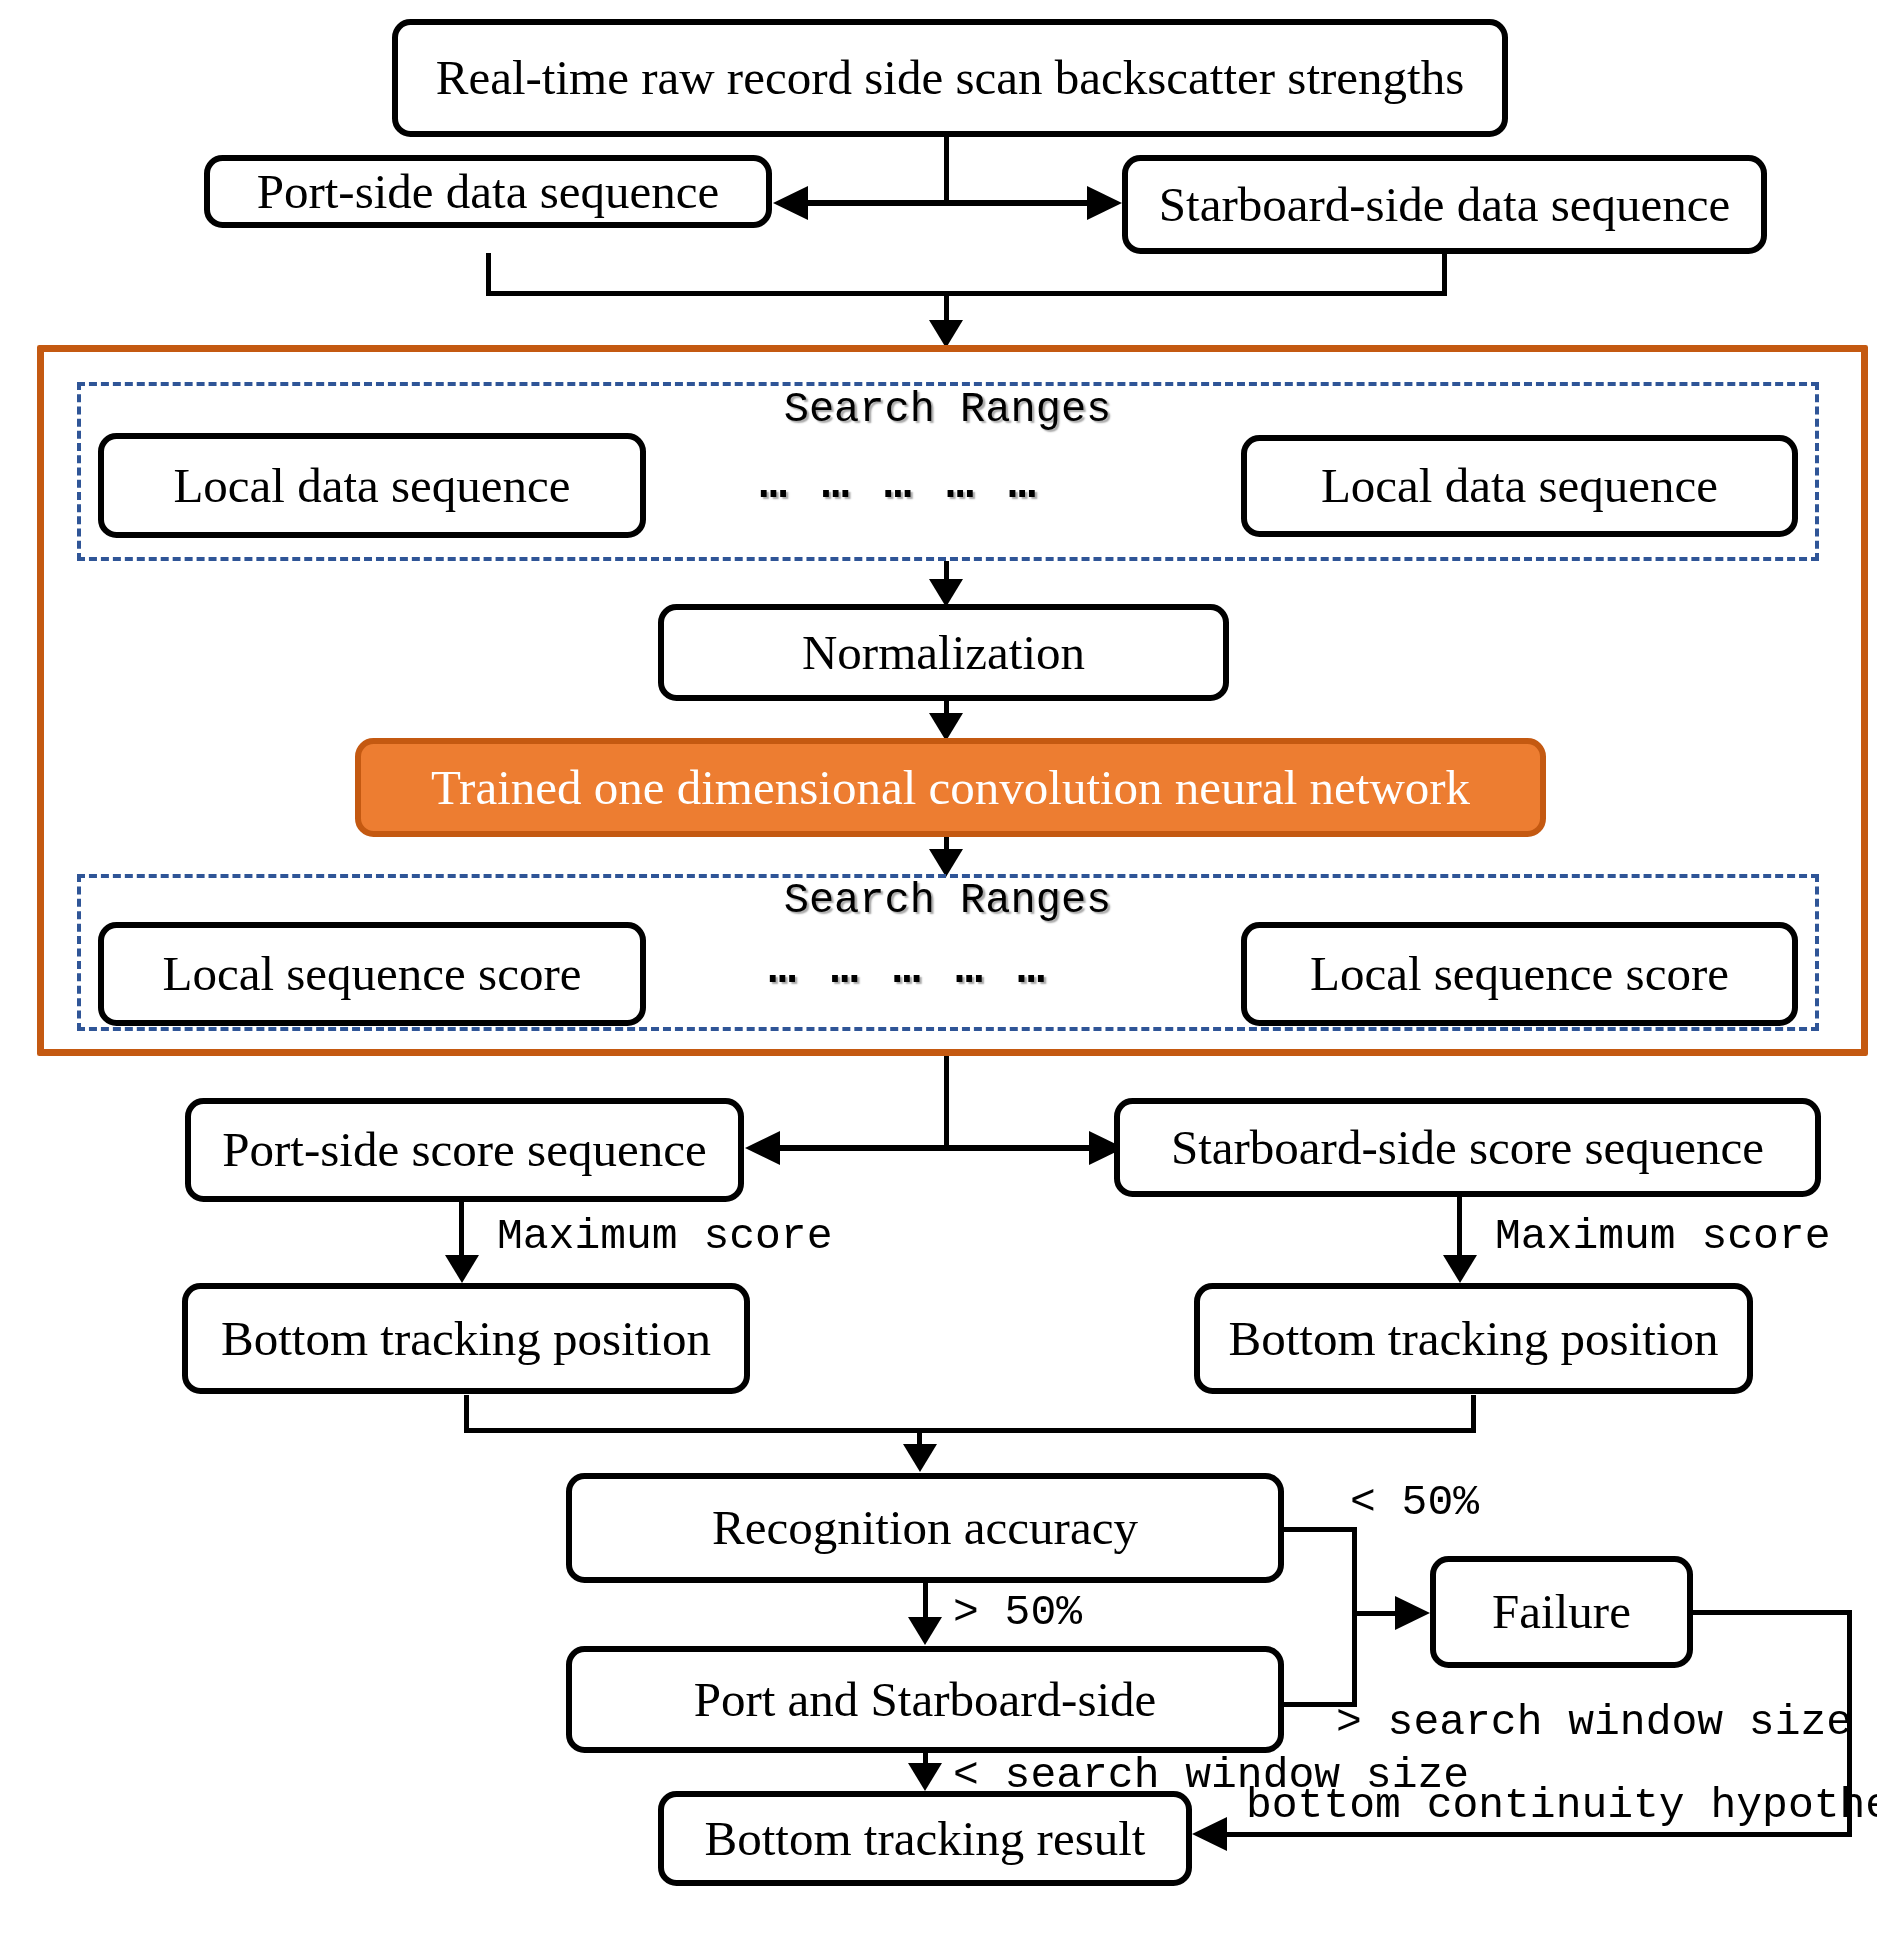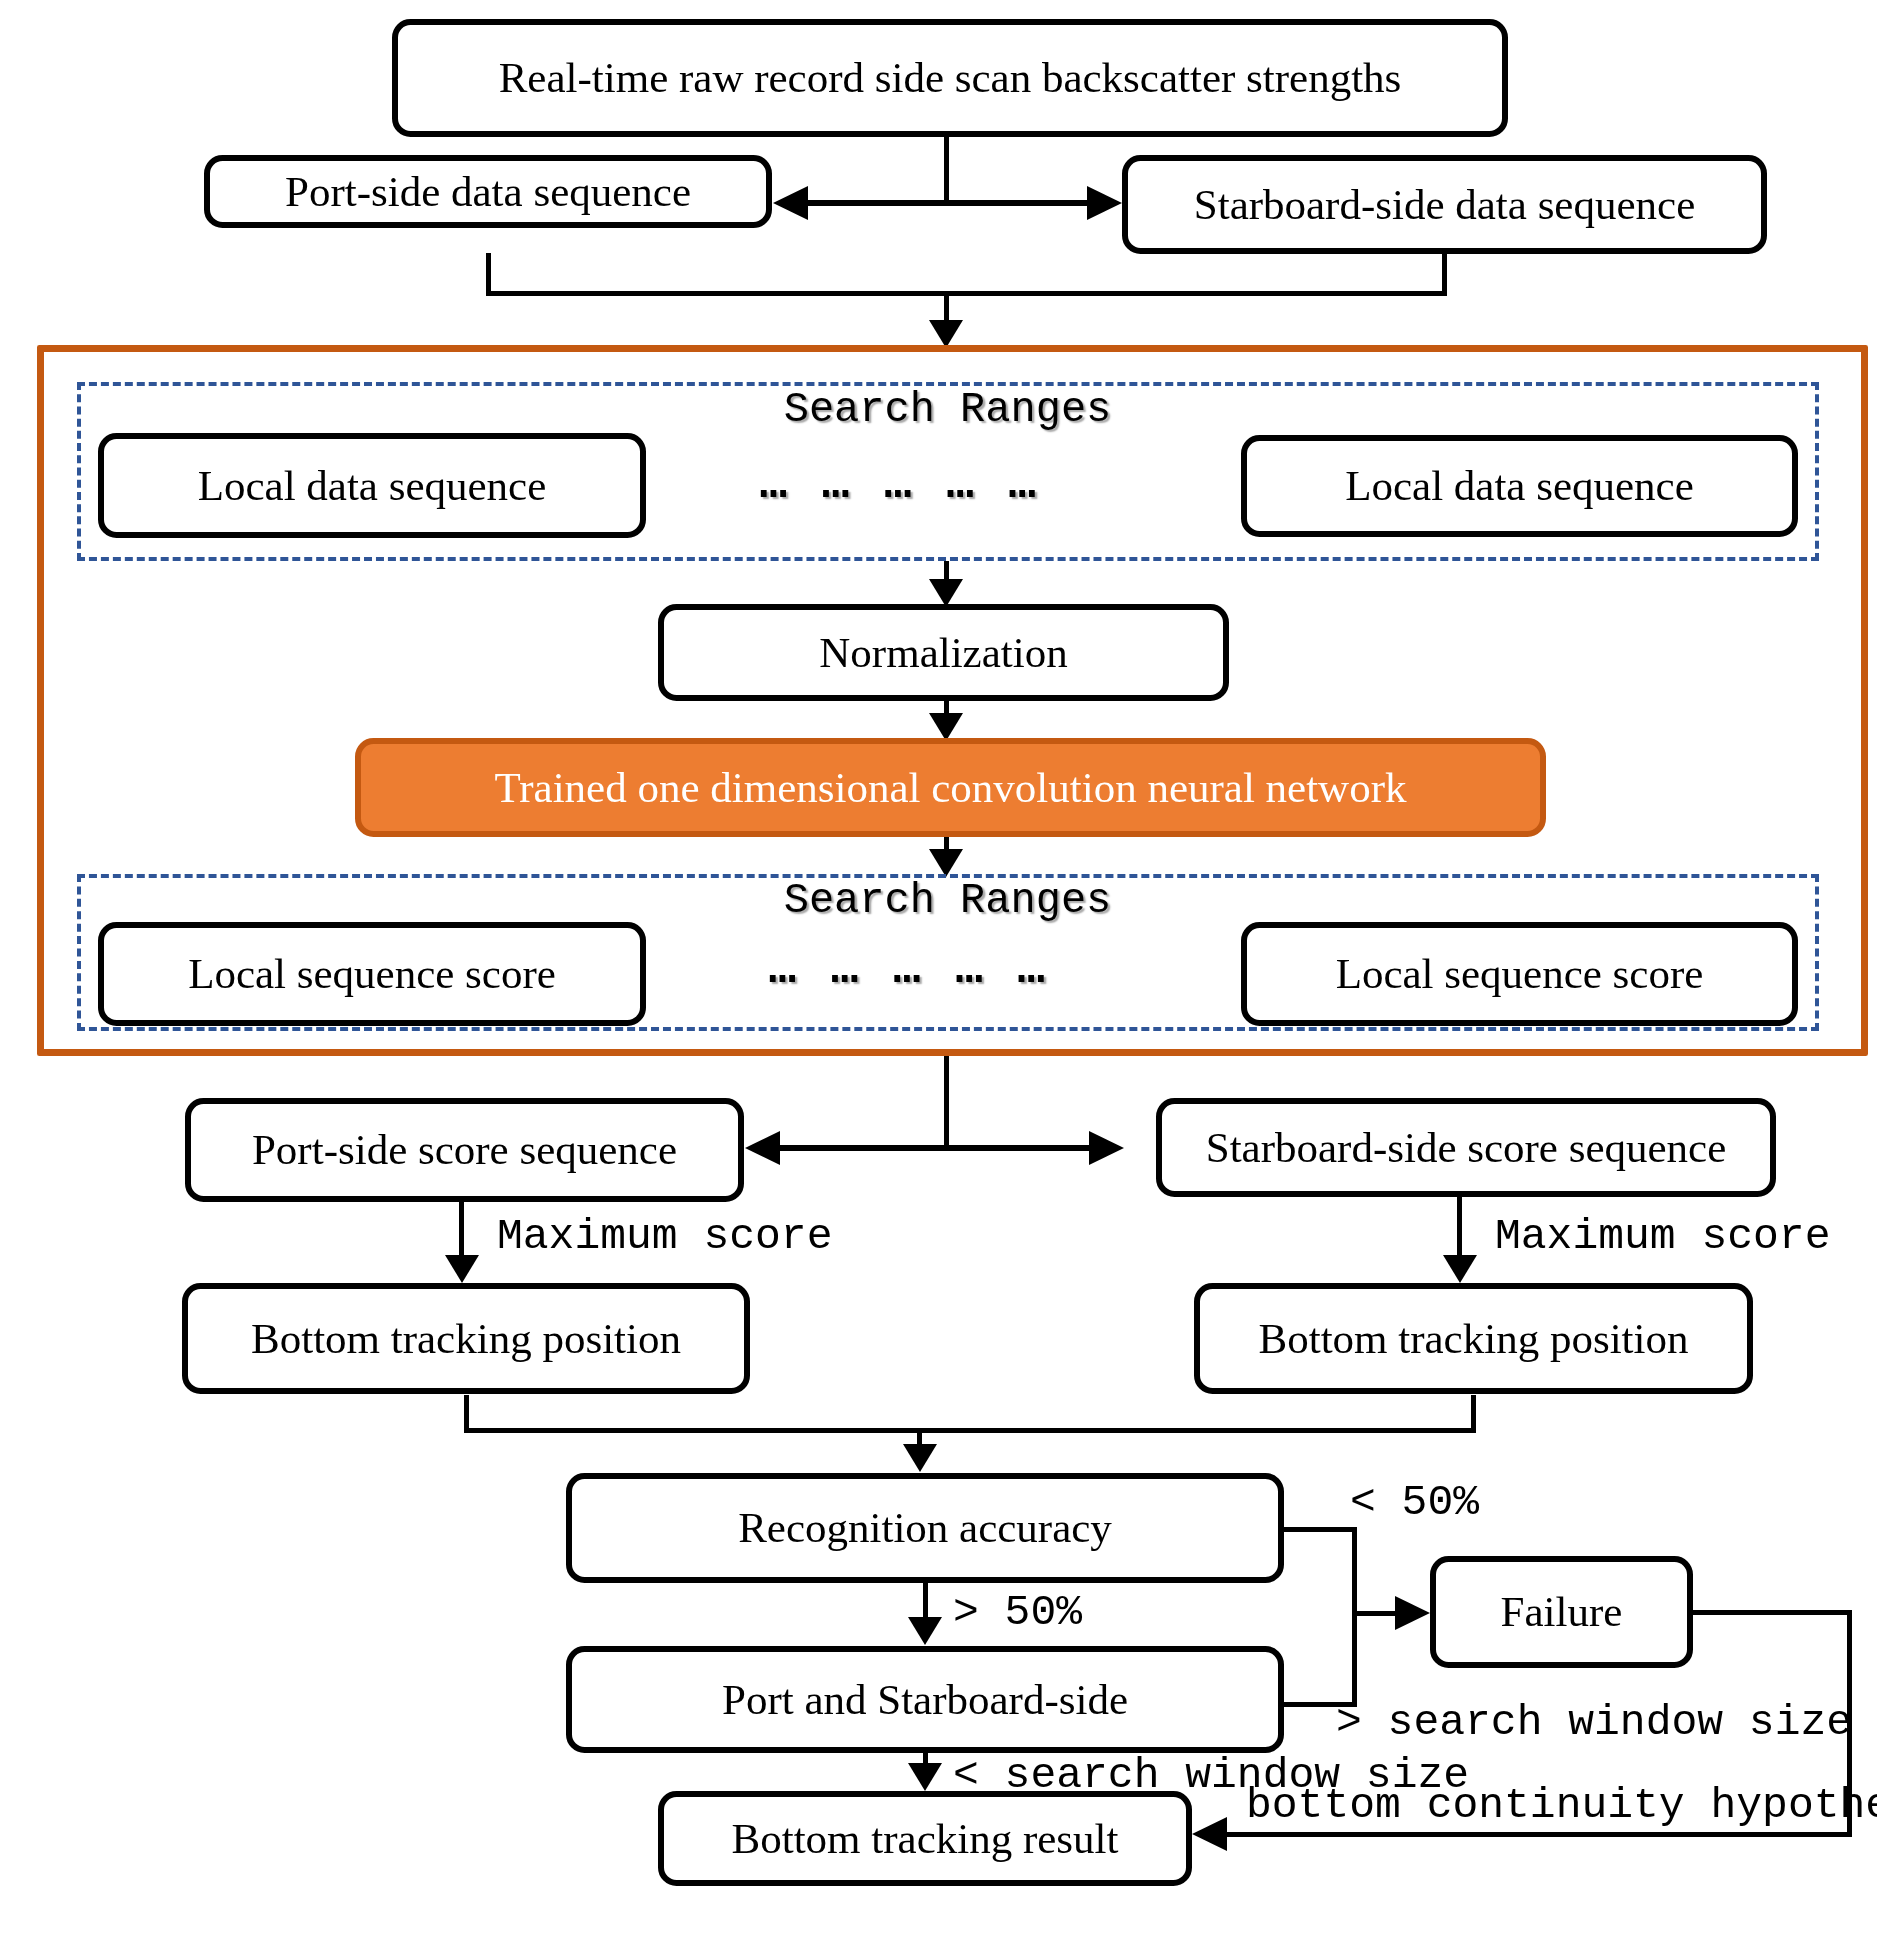--- a/index.html
+++ b/index.html
@@ -11,21 +11,21 @@
     color:#000;
     overflow:hidden;
   }
   .box{
     position:absolute;
     background:#fff;
     border:6.3px solid #000;
     border-radius:18.5px;
     display:flex;align-items:center;justify-content:center;
     text-align:center;
-    font-size:43px;
+    font-size:49px;
     line-height:1.1;
     box-sizing:border-box;
     padding:0 10.4px;
     font-family:Liberation Serif, serif;
   }
   .lbl{
     position:absolute;
     font-size:43px;
     line-height:1.05;
     white-space:nowrap;
@@ -98,21 +98,21 @@
   <div class="box" style="left:98px;top:922px;width:548px;height:104px;">Local sequence score</div>
   <div class="box" style="left:1241px;top:922px;width:557px;height:104px;">Local sequence score</div>
   <div class="lbl shadowed ellipsis" style="left:718px;top:946px;width:381px;text-align:center;">… … … … …</div>
 
   <div class="vline" style="left:944px;top:1056px;width:4.6px;height:92px;"></div>
   <div class="hline" style="left:779px;top:1145px;width:311px;height:5.8px;"></div>
   <div class="ah ah-left" style="left:745px;top:1131px;"></div>
   <div class="ah ah-right" style="left:1089px;top:1131px;"></div>
 
   <div class="box" style="left:185px;top:1098px;width:559px;height:104px;">Port-side score sequence</div>
-  <div class="box" style="left:1156px;top:1098px;width:620px;height:99px;">Starboard-side score sequence</div>
+  <div class="box" style="left:1114px;top:1098px;width:707px;height:99px;">Starboard-side score sequence</div>
 
   <div class="vline" style="left:459px;top:1197px;width:4.6px;height:61px;"></div>
   <div class="ah ah-down" style="left:445px;top:1255px;"></div>
   <div class="lbl" style="left:497px;top:1214px;">Maximum score</div>
 
   <div class="vline" style="left:1457px;top:1197px;width:4.6px;height:61px;"></div>
   <div class="ah ah-down" style="left:1443px;top:1255px;"></div>
   <div class="lbl" style="left:1495px;top:1214px;">Maximum score</div>
 
   <div class="box" style="left:182px;top:1283px;width:568px;height:111px;">Bottom tracking position</div>

